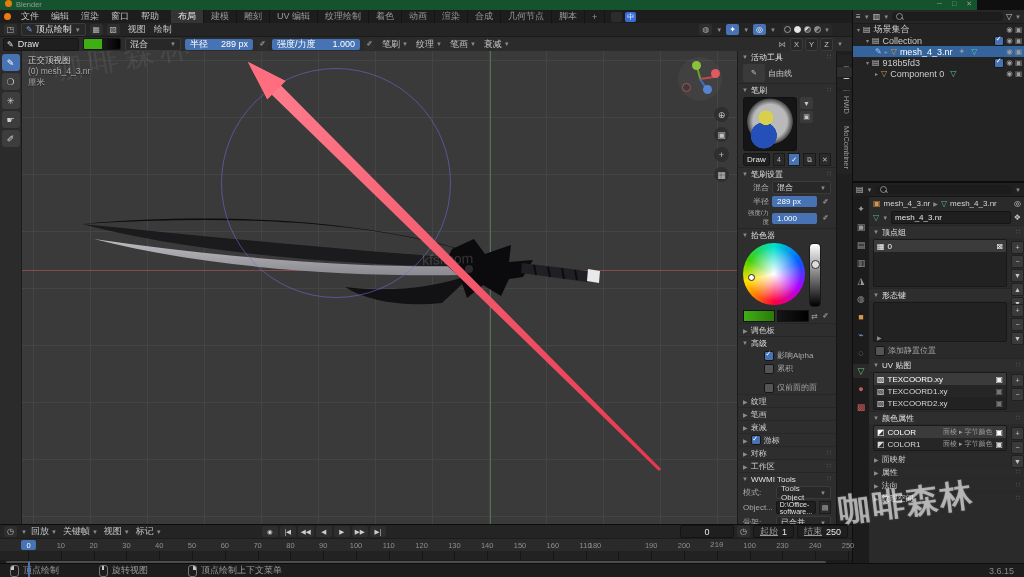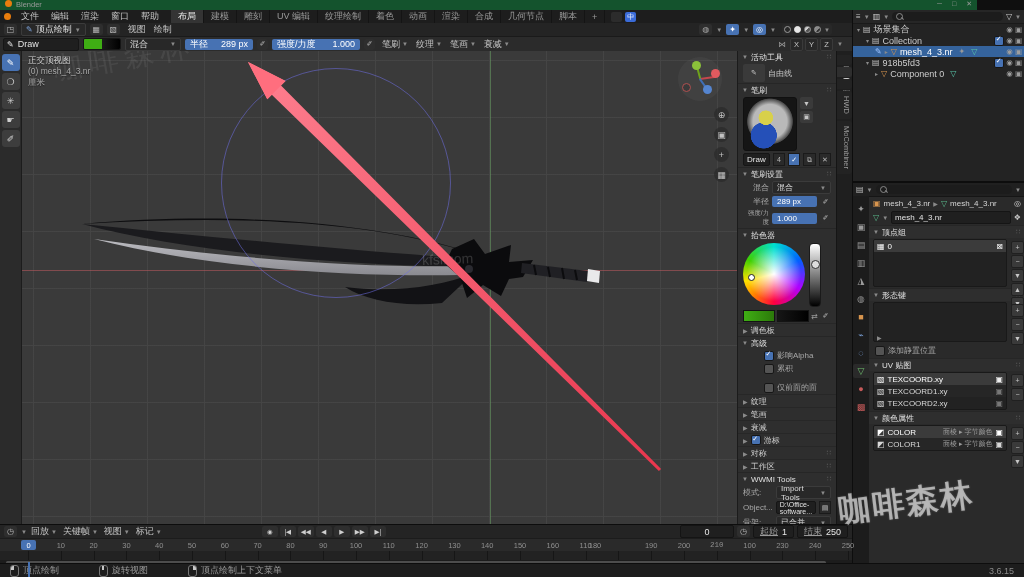--- a/index.html
+++ b/index.html
@@ -477,21 +477,21 @@
         <span class="dots">∷</span>
       </div>
     <div class="phead">
         <span class="caret">▼</span>
         <span>WWMI Tools</span>
         <span class="dots">∷</span>
       </div>
     <div class="prow">
       <span class="lbl" style="width:30px">模式:</span>
       <span class="dd grow">
-          <span>Import Tools</span>
+          <span>Tools Object</span>
           <span class="caret">▼</span>
         </span>
     </div>
     <div class="prow">
       <span class="lbl" style="width:30px">Object...</span>
       <span class="nfield" style="font-size:7px">
           <span>D:\Office-software...</span>
         </span>
       <span class="seg">▤</span>
     </div>
@@ -722,20 +722,42 @@
                 <span>▣</span>
               </span>
             </div>
           </div>
         <div class="colbtns" style="top:2px;right:-13px" id="ca-btns">
             <span class="sqbtn">+</span>
             <span class="sqbtn">−</span>
             <span class="sqbtn">▼</span>
           </div>
       </div>
+      <div id="prop-collapsed">
+          <div class="collrow">
+            <span class="caret">▶</span>
+            <span>面映射</span>
+            <span class="dots">∷</span>
+          </div>
+          <div class="collrow">
+            <span class="caret">▶</span>
+            <span>属性</span>
+            <span class="dots">∷</span>
+          </div>
+          <div class="collrow">
+            <span class="caret">▶</span>
+            <span>法向</span>
+            <span class="dots">∷</span>
+          </div>
+          <div class="collrow">
+            <span class="caret">▶</span>
+            <span>纹理空间</span>
+            <span class="dots">∷</span>
+          </div>
+        </div>
     </div>
   </div>
 
   <div id="timeline" class="abs">
     <div id="tl-header">
       <span class="hicon">◷</span>
         <span class="caret">▼</span>
       <span id="tl-menus" style="display:flex;gap:6px;">
           <span class="tmenu">
             <span>回放</span>

